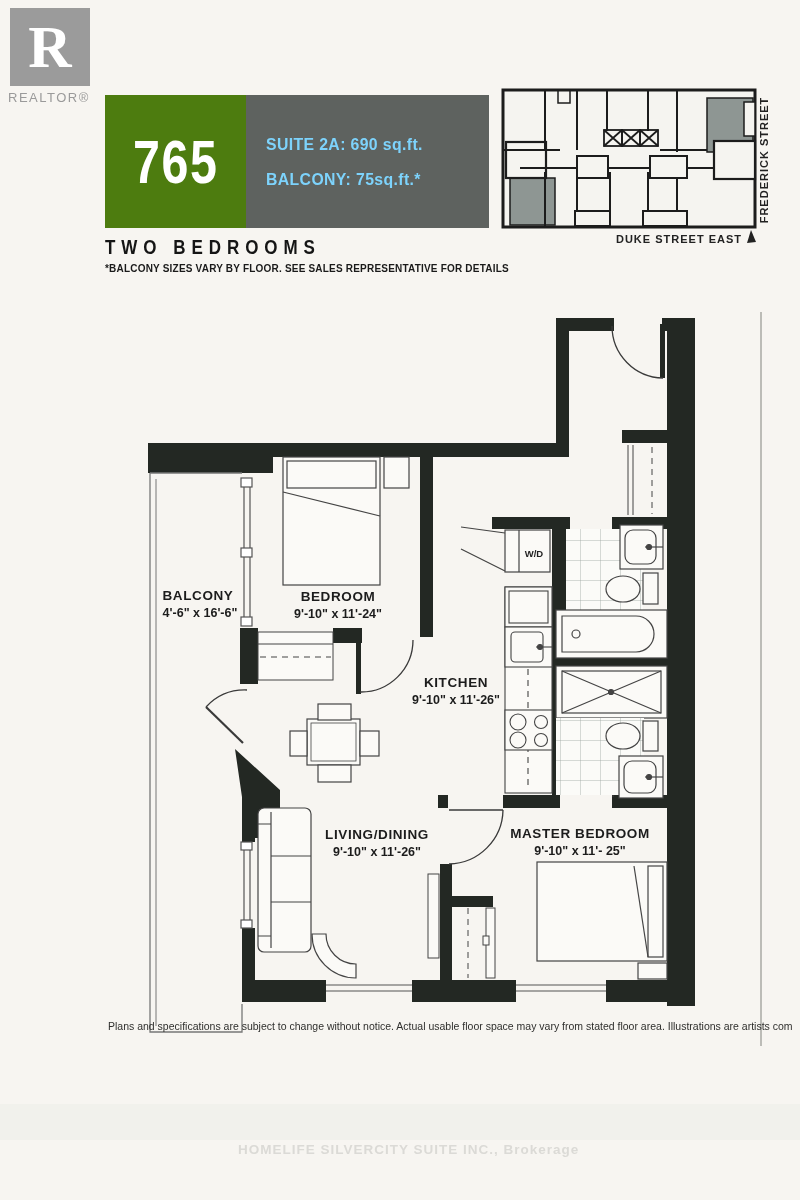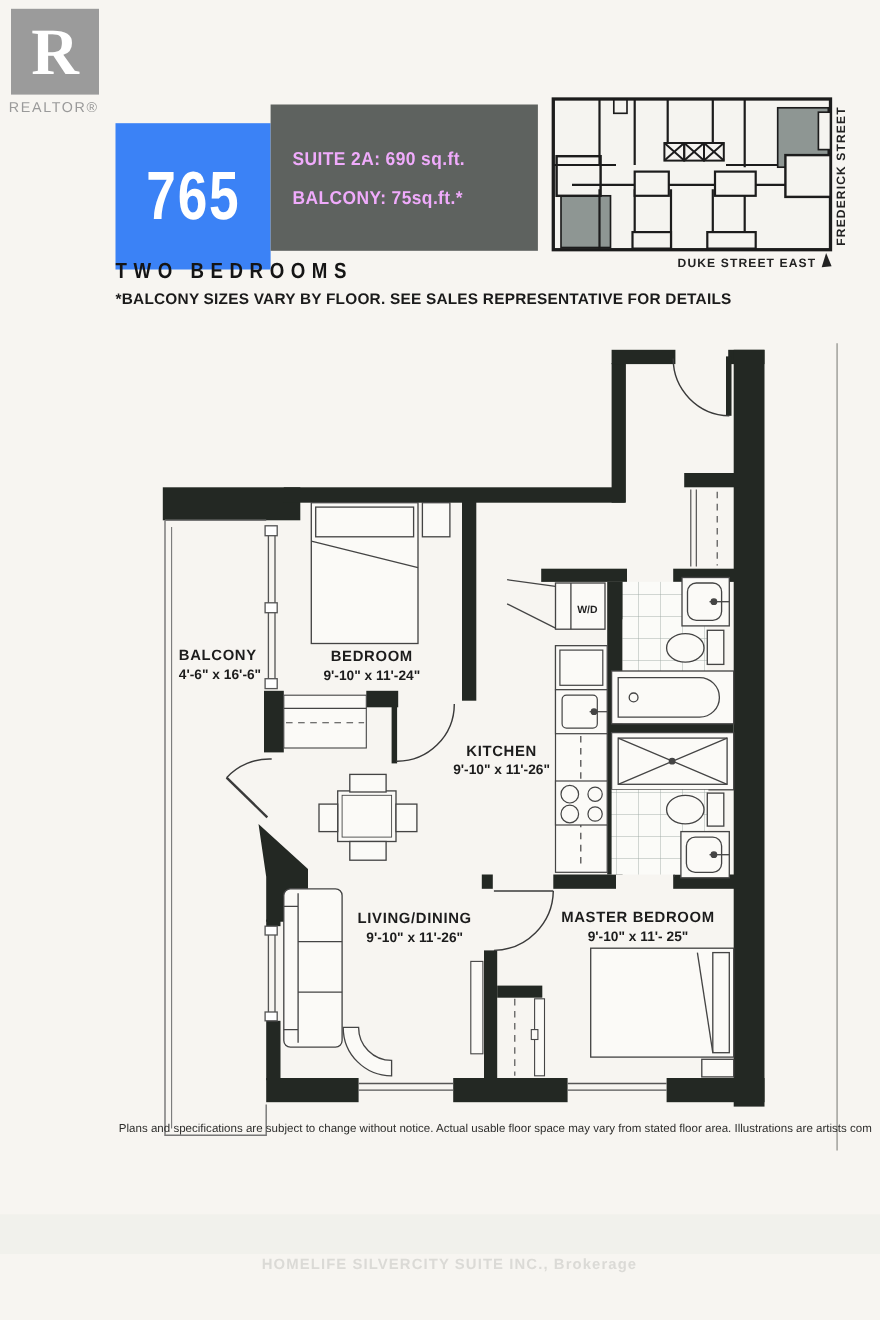--- a/index.html
+++ b/index.html
@@ -3,32 +3,32 @@
 <meta charset="utf-8">
 <style>
   html,body{margin:0;padding:0;}
   body{width:800px;height:1200px;overflow:hidden;background:#f7f5f1;
        font-family:"Liberation Sans",sans-serif;position:relative;}
   .abs{position:absolute;}
   #logo-box{left:10px;top:8px;width:80px;height:78px;background:#9b9b9b;
     color:#fff;display:flex;align-items:center;justify-content:center;
     font-family:"Liberation Serif",serif;font-weight:bold;font-size:60px;}
   #logo-word{left:8px;top:90px;font-size:13px;letter-spacing:1.5px;color:#9a9a9a;text-align:right;}
-  #unit-box{left:105px;top:112px;width:141px;height:133px;background:#3b82f6;
+  #unit-box{left:105px;top:95px;width:141px;height:133px;background:#4d7c0f;
     display:flex;align-items:center;justify-content:center;}
   #unit-box span{color:#fff;font-size:62px;font-weight:bold;letter-spacing:2px;
     transform:scaleX(.78);}
   #info-box{left:246px;top:95px;width:243px;height:133px;background:#5e625f;
-    color:#f0abfc;font-weight:bold;font-size:17px;}
+    color:#7dd3fc;font-weight:bold;font-size:17px;}
   #info-box div{position:absolute;left:20px;transform:scaleX(.93);transform-origin:left;
     letter-spacing:.4px;white-space:nowrap;}
   #suite-line{top:40px;} #balcony-line{top:75px;}
   #plan-type{left:105px;top:236px;font-size:20px;font-weight:bold;letter-spacing:7px;
     transform:scaleX(.85);transform-origin:left;color:#151515;white-space:nowrap;}
-  #footnote{left:105px;top:263px;font-size:14px;font-weight:bold;color:#1a1a1a;
+  #footnote{left:105px;top:263px;font-size:10px;font-weight:bold;color:#1a1a1a;
     letter-spacing:.2px;white-space:nowrap;}
   #disclaimer{left:108px;top:1020px;width:692px;font-size:10.5px;color:#2f2f2d;
     white-space:nowrap;overflow:hidden;}
   #watermark{left:238px;top:1142px;font-size:13.5px;font-weight:bold;color:#dbdad6;
     letter-spacing:1px;white-space:nowrap;}
   #scanband{left:0;top:1104px;width:800px;height:36px;background:#edece8;opacity:.55;}
   svg text{font-family:"Liberation Sans",sans-serif;}
   .roomname{font-size:13.5px;font-weight:bold;letter-spacing:.6px;fill:#1c1c1c;}
   .roomdim{font-size:12.5px;font-weight:bold;fill:#1c1c1c;}
   .street{font-size:11px;font-weight:bold;letter-spacing:1px;fill:#222;}

